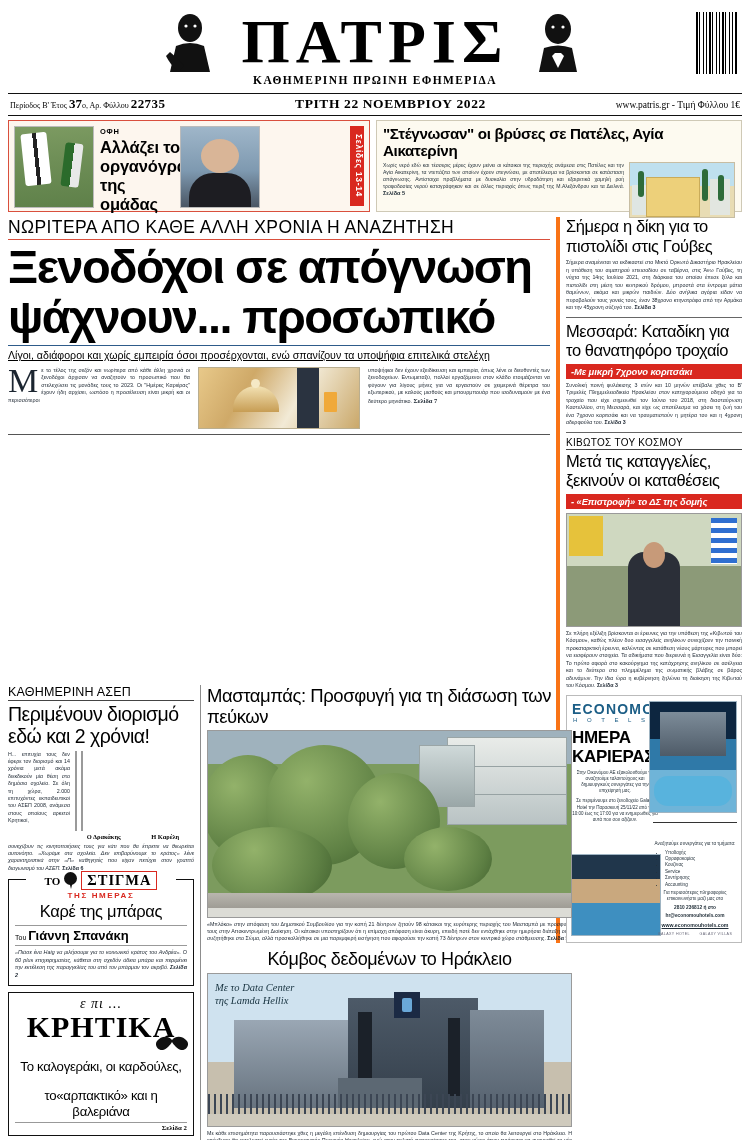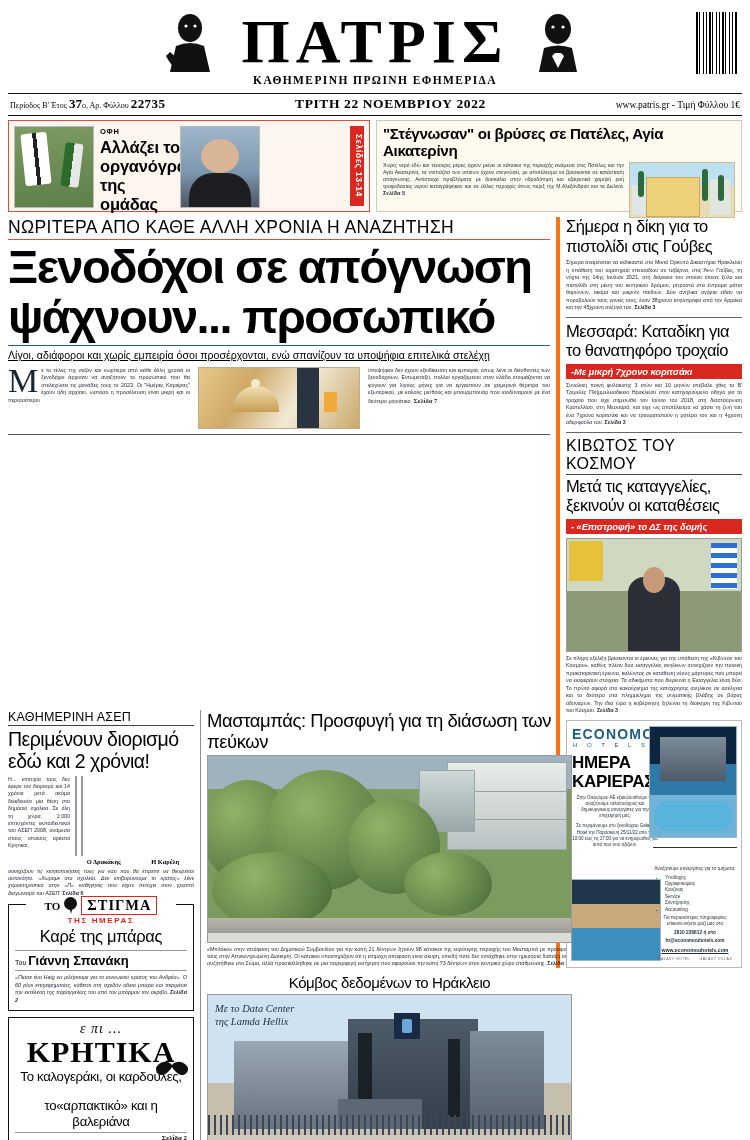--- a/index.html
+++ b/index.html
@@ -133,56 +133,56 @@
   .stigma-day{text-align:center;color:#d9281f;font-size:8px;font-weight:bold;letter-spacing:1.6px;margin-top:1px;}
   .stigma-title{text-align:center;font-size:16.5px;margin-top:2px;letter-spacing:-.3px;}
   .stigma-by{font-size:7px;border-top:1px solid #999;border-bottom:1px solid #999;margin:4px 0 3px;padding:2px 0;}
   .stigma-by b{font-size:13px;}
   .stigma-text{font-size:5.4px;line-height:7.6px;text-align:justify;font-style:italic;color:#1b2530;}
 
   .kritika-box{border:1.2px solid #111;margin-top:6px;padding:3px 6px 4px;text-align:center;}
   .epi{font-family:"Liberation Serif",serif;font-style:italic;font-size:14px;letter-spacing:1px;}
   .kritika-word{font-family:"Liberation Serif",serif;font-weight:bold;font-size:30px;line-height:30px;letter-spacing:1px;position:relative;display:inline-block;}
   .mustache{position:absolute;right:-14px;bottom:-9px;width:34px;height:15px;}
-  .kritika-sub{font-size:13.2px;line-height:15.5px;margin-top:2px;letter-spacing:-.3px;}
+  .kritika-sub{font-size:13.2px;line-height:15.5px;margin-top:17px;letter-spacing:-.3px;}
   .kritika-foot{text-align:right;font-weight:bold;font-family:"Liberation Serif",serif;font-size:6.8px;border-top:1px solid #999;margin-top:3px;padding-top:1px;}
 
   .dorees-box{border:1px solid #888;margin-top:6px;padding:3px 5px 4px;}
   .dorees-title{text-align:center;font-family:"Liberation Serif",serif;font-weight:bold;font-size:10px;letter-spacing:1.3px;border-bottom:1px solid #999;padding-bottom:12px;}
   .dorees-cols{display:flex;gap:6px;margin-top:3px;}
   .dorees-cols div{flex:1;font-size:5.1px;line-height:7px;text-align:justify;color:#1b2530;}
 
   
   .mid-head{font-size:18.5px;letter-spacing:-.45px;line-height:21px;}
   .mid-photo{margin-top:3px;border:1px solid #9a9a9a;height:186px;position:relative;overflow:hidden;
     background:linear-gradient(180deg,#9fb2bd 0 18%,#7c9b5e 18% 100%);}
   .tree{position:absolute;border-radius:50%;background:radial-gradient(circle at 35% 30%,#93b26a,#5d7f43 70%,#41602f 100%);}
   .bldg{position:absolute;background:linear-gradient(180deg,#e9ece9,#b9c3c4);border:1px solid #9aa5a6;}
   .bldg .fl{position:absolute;left:0;right:0;height:1px;background:#97a2a3;}
   .road{position:absolute;left:0;right:0;bottom:0;height:24px;background:linear-gradient(180deg,#b9b6ae,#8f8d86);}
   .mid-cap{font-size:5.3px;line-height:7.4px;text-align:justify;margin-top:3px;color:#1b2530;}
 
-  .mid-head2{text-align:center;font-size:15px;letter-spacing:-.4px;margin-top:6px;}
+  .mid-head2{text-align:center;font-size:18px;letter-spacing:-.4px;margin-top:6px;}
   .dc-photo{margin-top:3px;border:1px solid #9a9a9a;height:152px;position:relative;overflow:hidden;
     background:linear-gradient(180deg,#cfe2ef 0 58%,#c7bfae 58% 100%);}
   .dc-note{position:absolute;left:7px;top:7px;font-family:"Liberation Serif",serif;font-style:italic;
     font-size:10.5px;line-height:13px;color:#17323f;z-index:4;}
   .dc-mass{position:absolute;}
   .dc-logo{position:absolute;background:#1b2a44;}
   .dc-fence{position:absolute;left:0;right:0;bottom:10px;height:22px;
     background:repeating-linear-gradient(90deg,#3c4654 0 2px,transparent 2px 6px);}
   .mid-cap2{font-size:5.3px;line-height:7.4px;text-align:justify;margin-top:3px;color:#1b2530;}
 
   
   .r-head{font-size:16.5px;line-height:19.5px;letter-spacing:-.4px;}
   .r-text{font-size:5.3px;line-height:7.5px;text-align:justify;margin-top:3px;color:#1b2530;}
   .r-rule{border-bottom:1px solid #666;margin:5px 0 4px;}
   .r-red-band{background:#d9281f;color:#fff;font-weight:bold;font-style:italic;font-size:9.4px;
     padding:2px 5px;margin-top:3px;letter-spacing:-.1px;}
-  .r-kicker{font-size:16px;letter-spacing:.3px;border-bottom:1px solid #444;padding-bottom:1px;margin-top:2px;}
+  .r-kicker{font-size:10px;letter-spacing:.3px;border-bottom:1px solid #444;padding-bottom:1px;margin-top:2px;}
   .r-photo{margin-top:4px;height:112px;border:1px solid #9a9a9a;position:relative;overflow:hidden;
     background:linear-gradient(180deg,#cfd8c0 0 46%,#8c9a78 46% 100%);}
   .rp-man{position:absolute;left:50%;bottom:0;margin-left:-26px;width:52px;height:74px;
     background:linear-gradient(180deg,#2b2f38 0 100%);border-radius:16px 16px 0 0;}
   .rp-head{position:absolute;left:50%;bottom:58px;margin-left:-11px;width:22px;height:26px;border-radius:50%;background:#c79a79;}
   .rp-flag{position:absolute;right:4px;top:4px;width:26px;height:46px;
     background:repeating-linear-gradient(180deg,#2f6fd0 0 5px,#fff 5px 10px);}
   .rp-yel{position:absolute;left:2px;top:2px;width:34px;height:40px;background:#e6c23b;}
 
   .ad-box{border:1px solid #bbb;margin-top:5px;height:246px;position:relative;overflow:hidden;background:#fff;}

